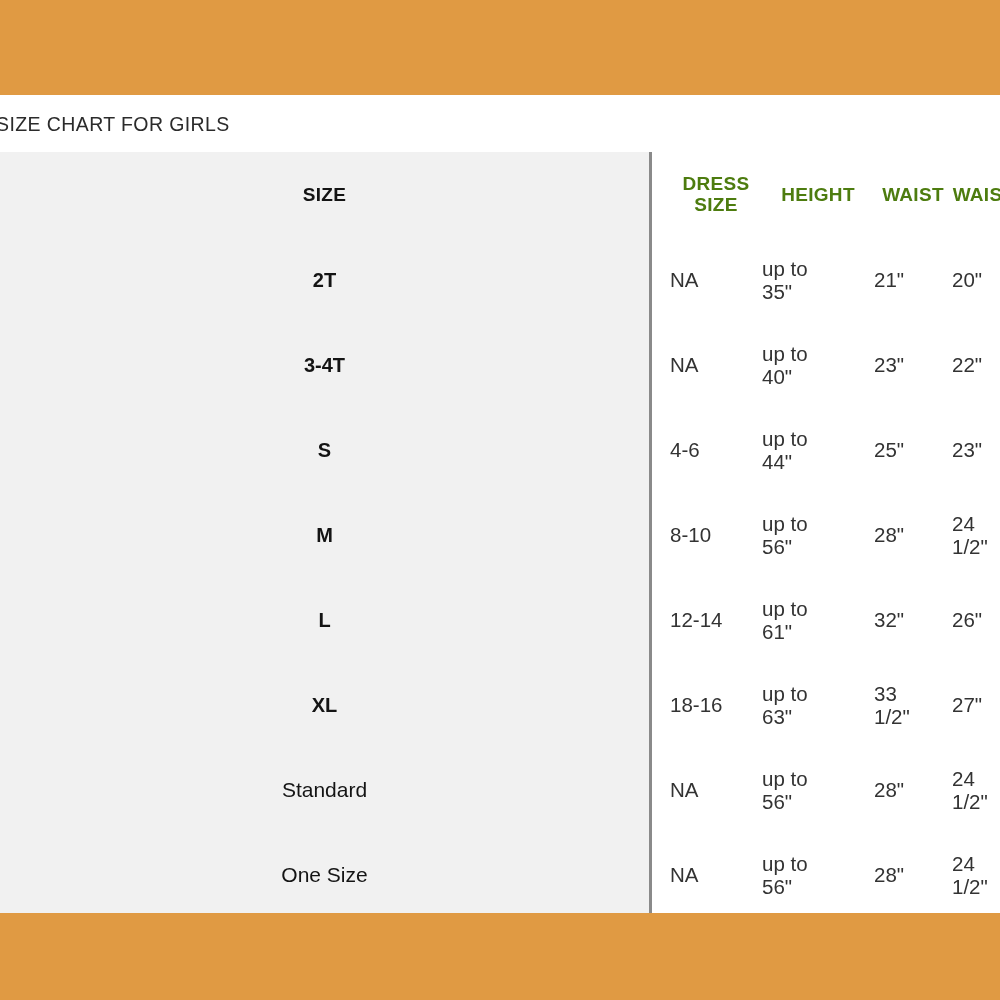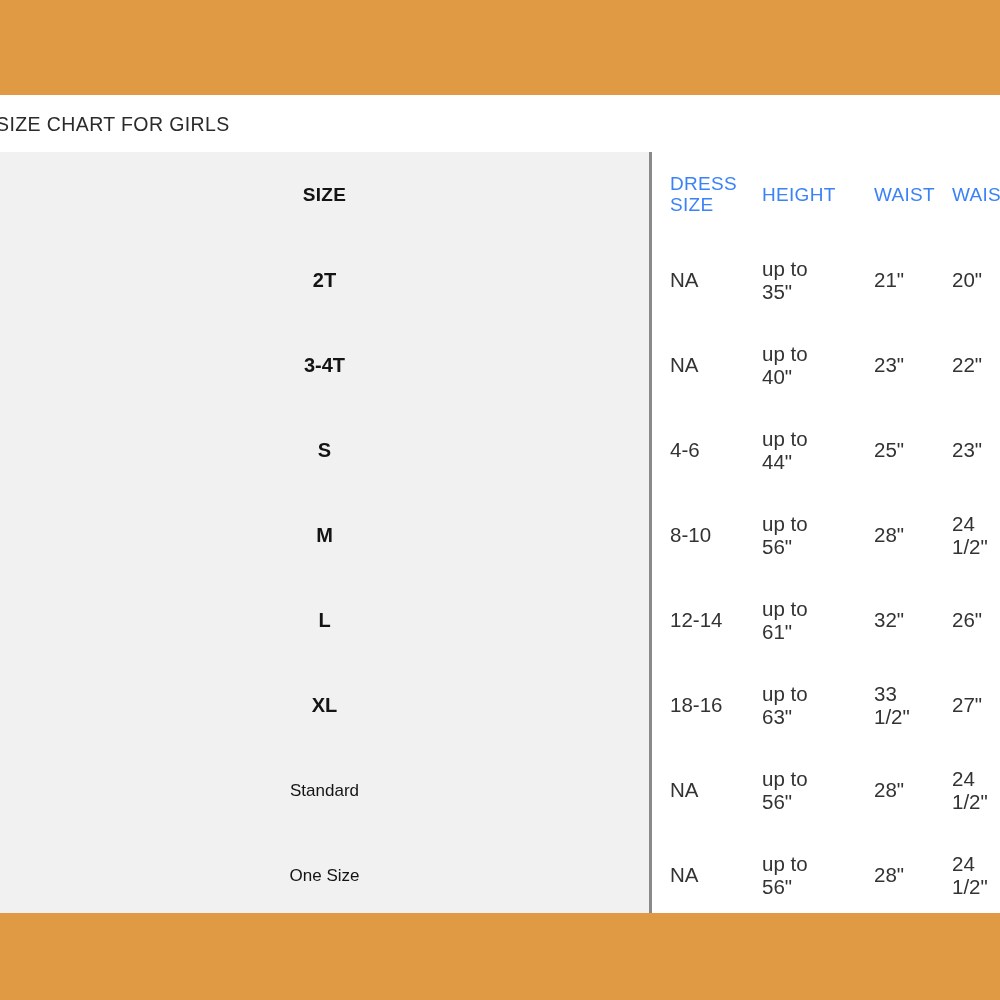--- a/index.html
+++ b/index.html
@@ -93,21 +93,21 @@
 
   .size-cell {
     font-size: 20px;
     font-weight: bold;
     color: #141414;
     text-align: right;
     line-height: 1.15;
   }
   .size-cell.plain {
     font-weight: 400;
-    font-size: 17px;
+    font-size: 21px;
     color: #141414;
   }
   .size-head {
     font-size: 19px;
     font-weight: bold;
     color: #141414;
     letter-spacing: 0.3px;
   }
 
   
@@ -125,26 +125,26 @@
     height: 86px;
     flex: 0 0 86px;
   }
   .m-cell {
     font-size: 20.5px;
     color: #333333;
     line-height: 1.12;
     font-weight: 400;
   }
   .m-head {
-    text-align: left;
+    text-align: center;
     font-size: 19px;
-    color: #3b82f6;
+    color: #4d7c0f;
     letter-spacing: 0.3px;
     line-height: 1.1;
-    font-weight: 400;
+    font-weight: 700;
   }
 </style>
 </head>
 <body>
 
 <div id="page">
 
   <div class="title-band">
     <div class="title-text">SIZE CHART FOR GIRLS</div>
   </div>

